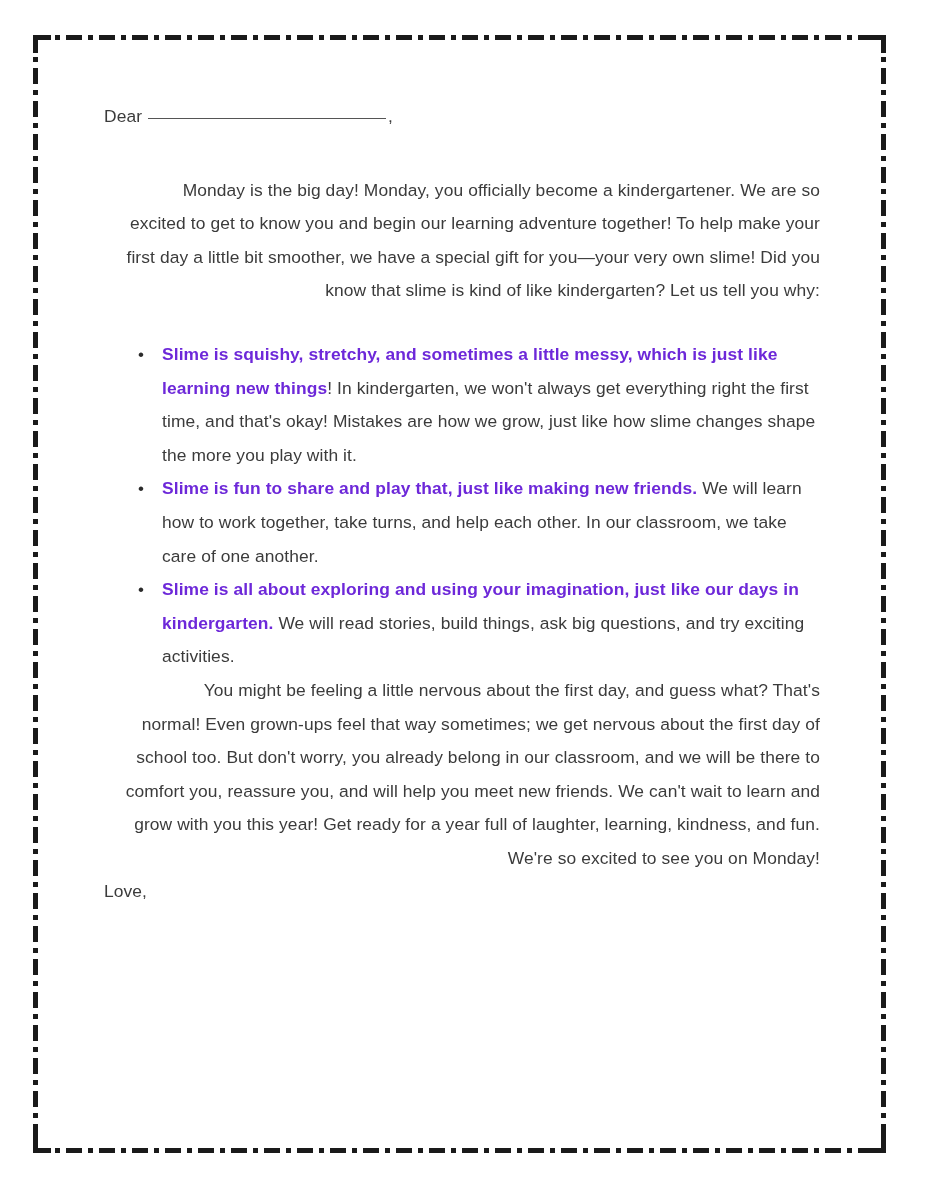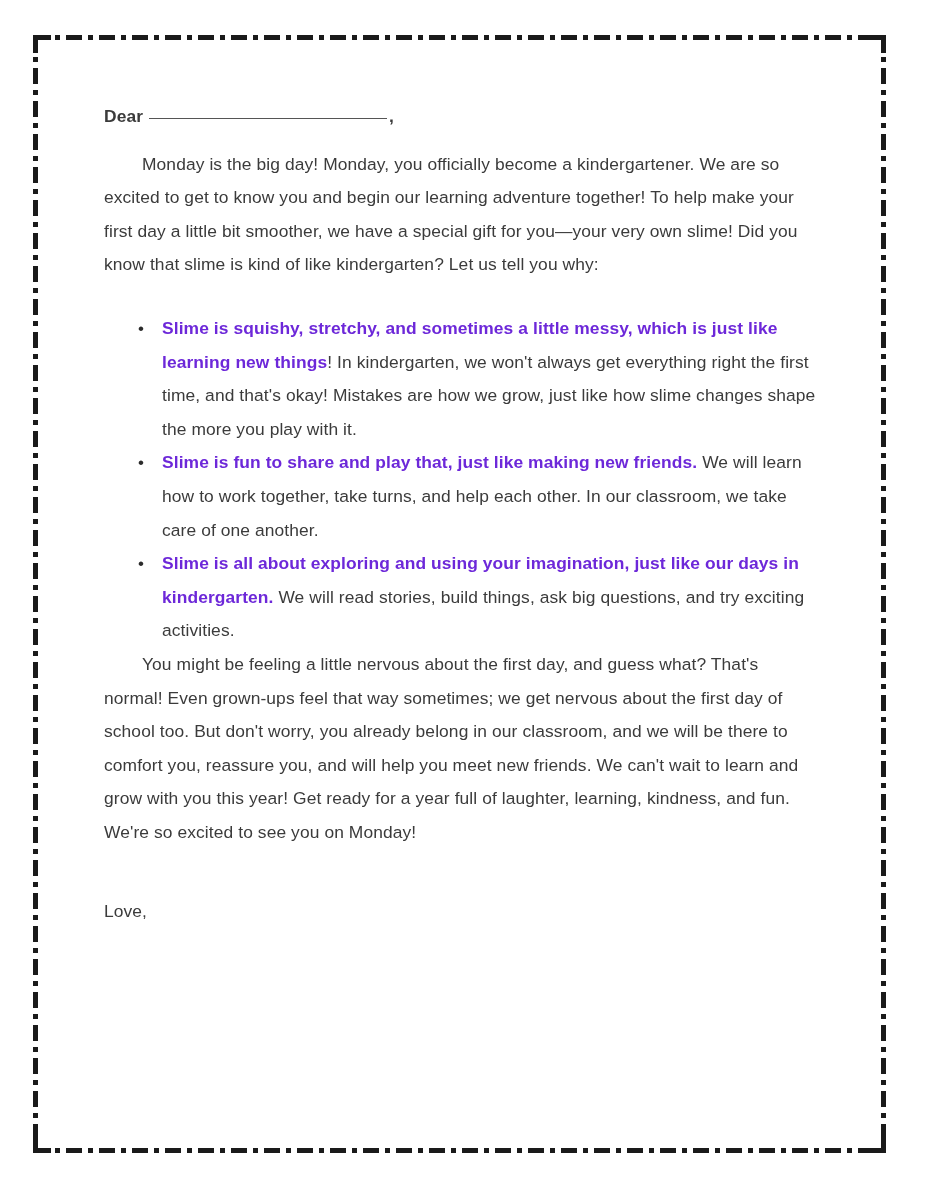--- a/index.html
+++ b/index.html
@@ -91,35 +91,34 @@
     top: 100px;
     width: 716px;
     color: #3b3b3b;
     font-size: 17.4px;
     line-height: 33.6px;
     letter-spacing: 0.1px;
   }
 
   .salutation {
     white-space: nowrap;
-    margin-bottom: 14px;
-    font-weight: bold;
+    margin-bottom: 40px;
   }
   .blank-line {
     display: inline-block;
     width: 238px;
     border-bottom: 1.6px solid #555;
     margin: 0 2px 0 6px;
     vertical-align: 3px;
   }
 
   p.para {
     margin: 0;
     text-indent: 38px;
-    text-align: left;
+    text-align: right;
   }
 
   ul.bullets {
     list-style: none;
     margin: 30px 0 0 0;
     padding: 0;
   }
   ul.bullets > li {
     position: relative;
     padding-left: 58px;
@@ -136,21 +135,20 @@
   .lead {
     font-weight: bold;
     color: #6d28d9;
   }
 
   .closing-para {
     margin-top: 30px;
   }
 
   .signature {
-    margin-top: 46px;
   }
   .signature div {
     line-height: 33.6px;
   }
 </style>
 </head>
 <body>
 
 <div id="page">
 

